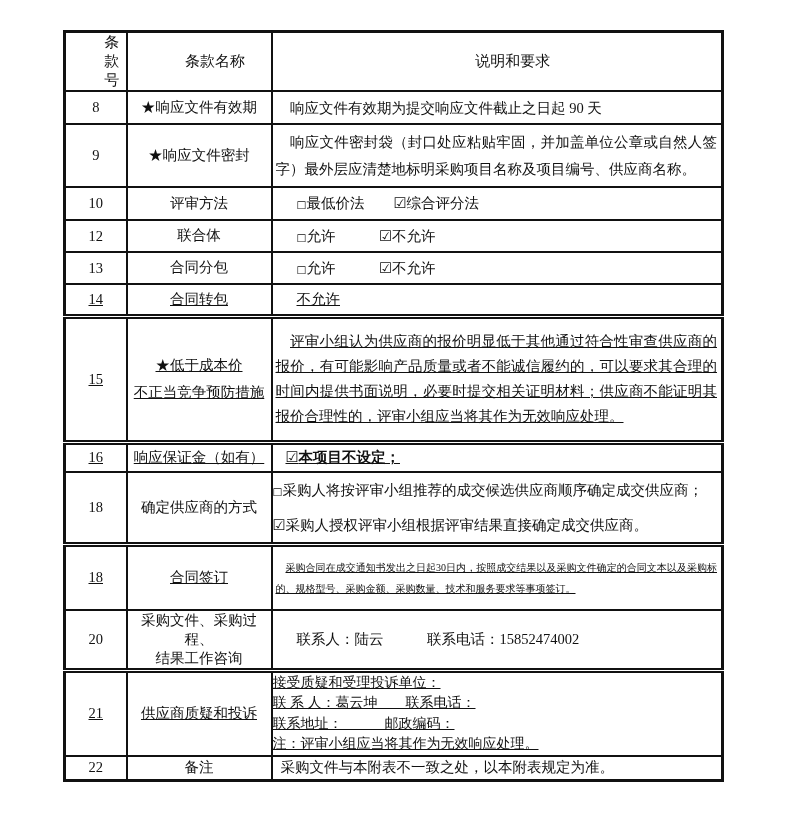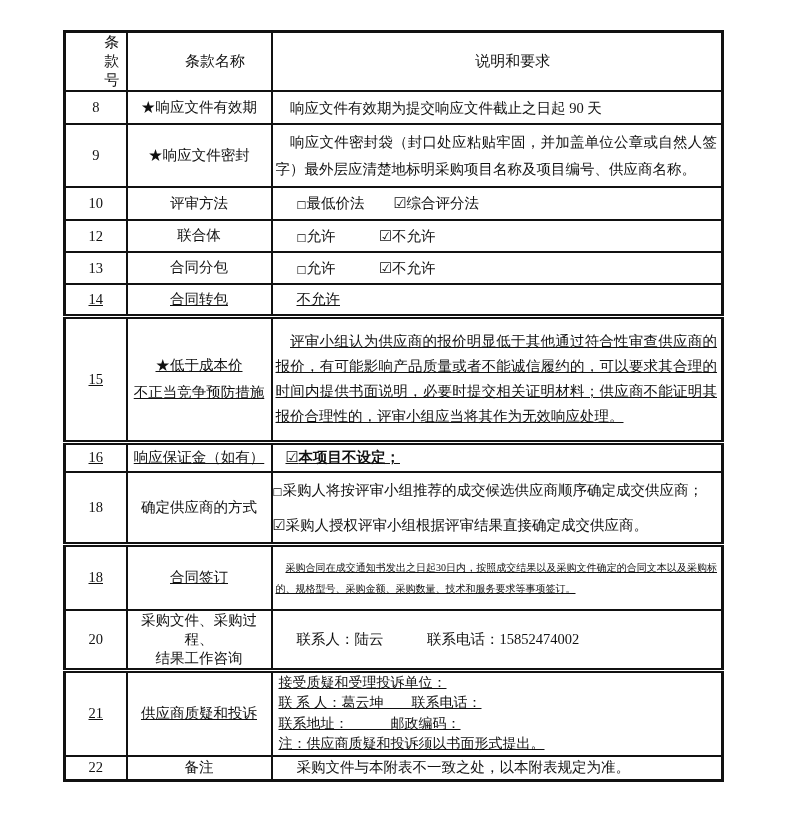--- a/index.html
+++ b/index.html
@@ -69,23 +69,23 @@
   tr.row-20 { height: 40px; }
   tr.row-21 { height: 86px; }
   tr.row-22 { height: 24px; }
   
   tr.row-9  td.c3 .line { line-height: 27px; }
   tr.row-15 td.c3 .line { line-height: 25px; }
   tr.row-15 td.c2 .name-line { line-height: 27px; }
   tr.row-18 td.c3 .line { line-height: 34px; }
   tr.row-19 td.c3 .line { line-height: 21px; font-size: 10px; }
   tr.row-20 td.c2 .name-line { line-height: 19px; }
-  tr.row-21 td.c3 .line { line-height: 20.5px; font-size: 14px; padding-left: 6px; }
+  tr.row-21 td.c3 .line { line-height: 20.5px; font-size: 14px; }
   tr.row-16 td.c3 .options .line, tr.row-17 td.c3 .options .line { padding-left: 13px; }
-  tr.row-22 td.c3 .options .line { padding-left: 24px; }
+  tr.row-22 td.c3 .options .line { padding-left: 8px; }
 </style>
 </head>
 <body>
 
 <div class="page">
   <table class="terms">
     <colgroup>
       <col class="col-no">
       <col class="col-name">
       <col class="col-desc">
@@ -225,21 +225,21 @@
         <tr class="row-21 dbl">
           <td class="c1">21</td>
           <td class="c2">
             <div class="name-line">供应商质疑和投诉</div>
           </td>
           <td class="c3">
             <div class="multiline">
               <div class="line">接受质疑和受理投诉单位：</div>
               <div class="line">联 系 人：葛云坤　　联系电话：</div>
               <div class="line">联系地址：　　　邮政编码：</div>
-              <div class="line">注：供应商质疑和投诉须以书面形式提出。</div>
+              <div class="line">注：评审小组应当将其作为无效响应处理。</div>
             </div>
           </td>
         </tr>
         <tr class="row-22">
           <td class="c1">22</td>
           <td class="c2">
             <div class="name-line">备注</div>
           </td>
           <td class="c3">
             <div class="options">

